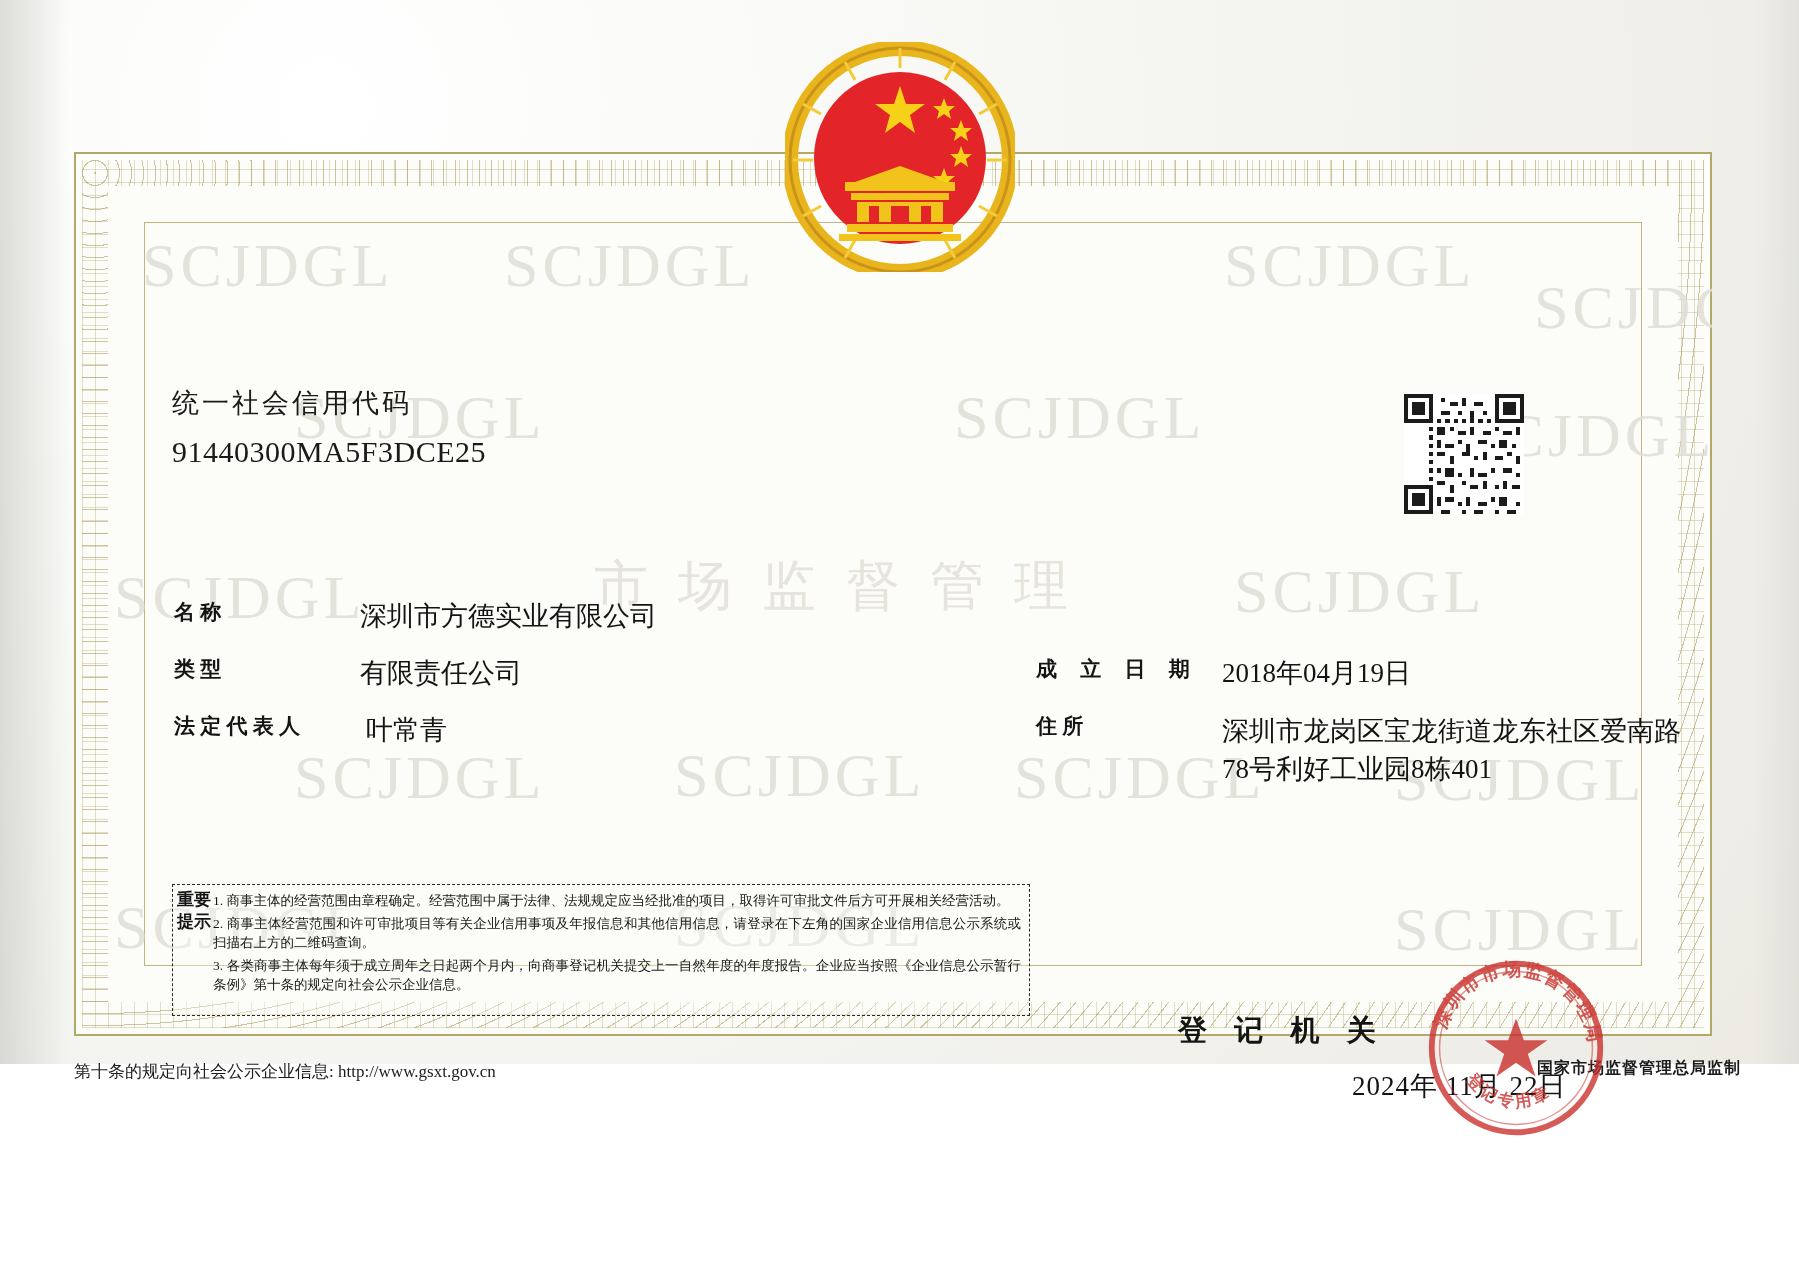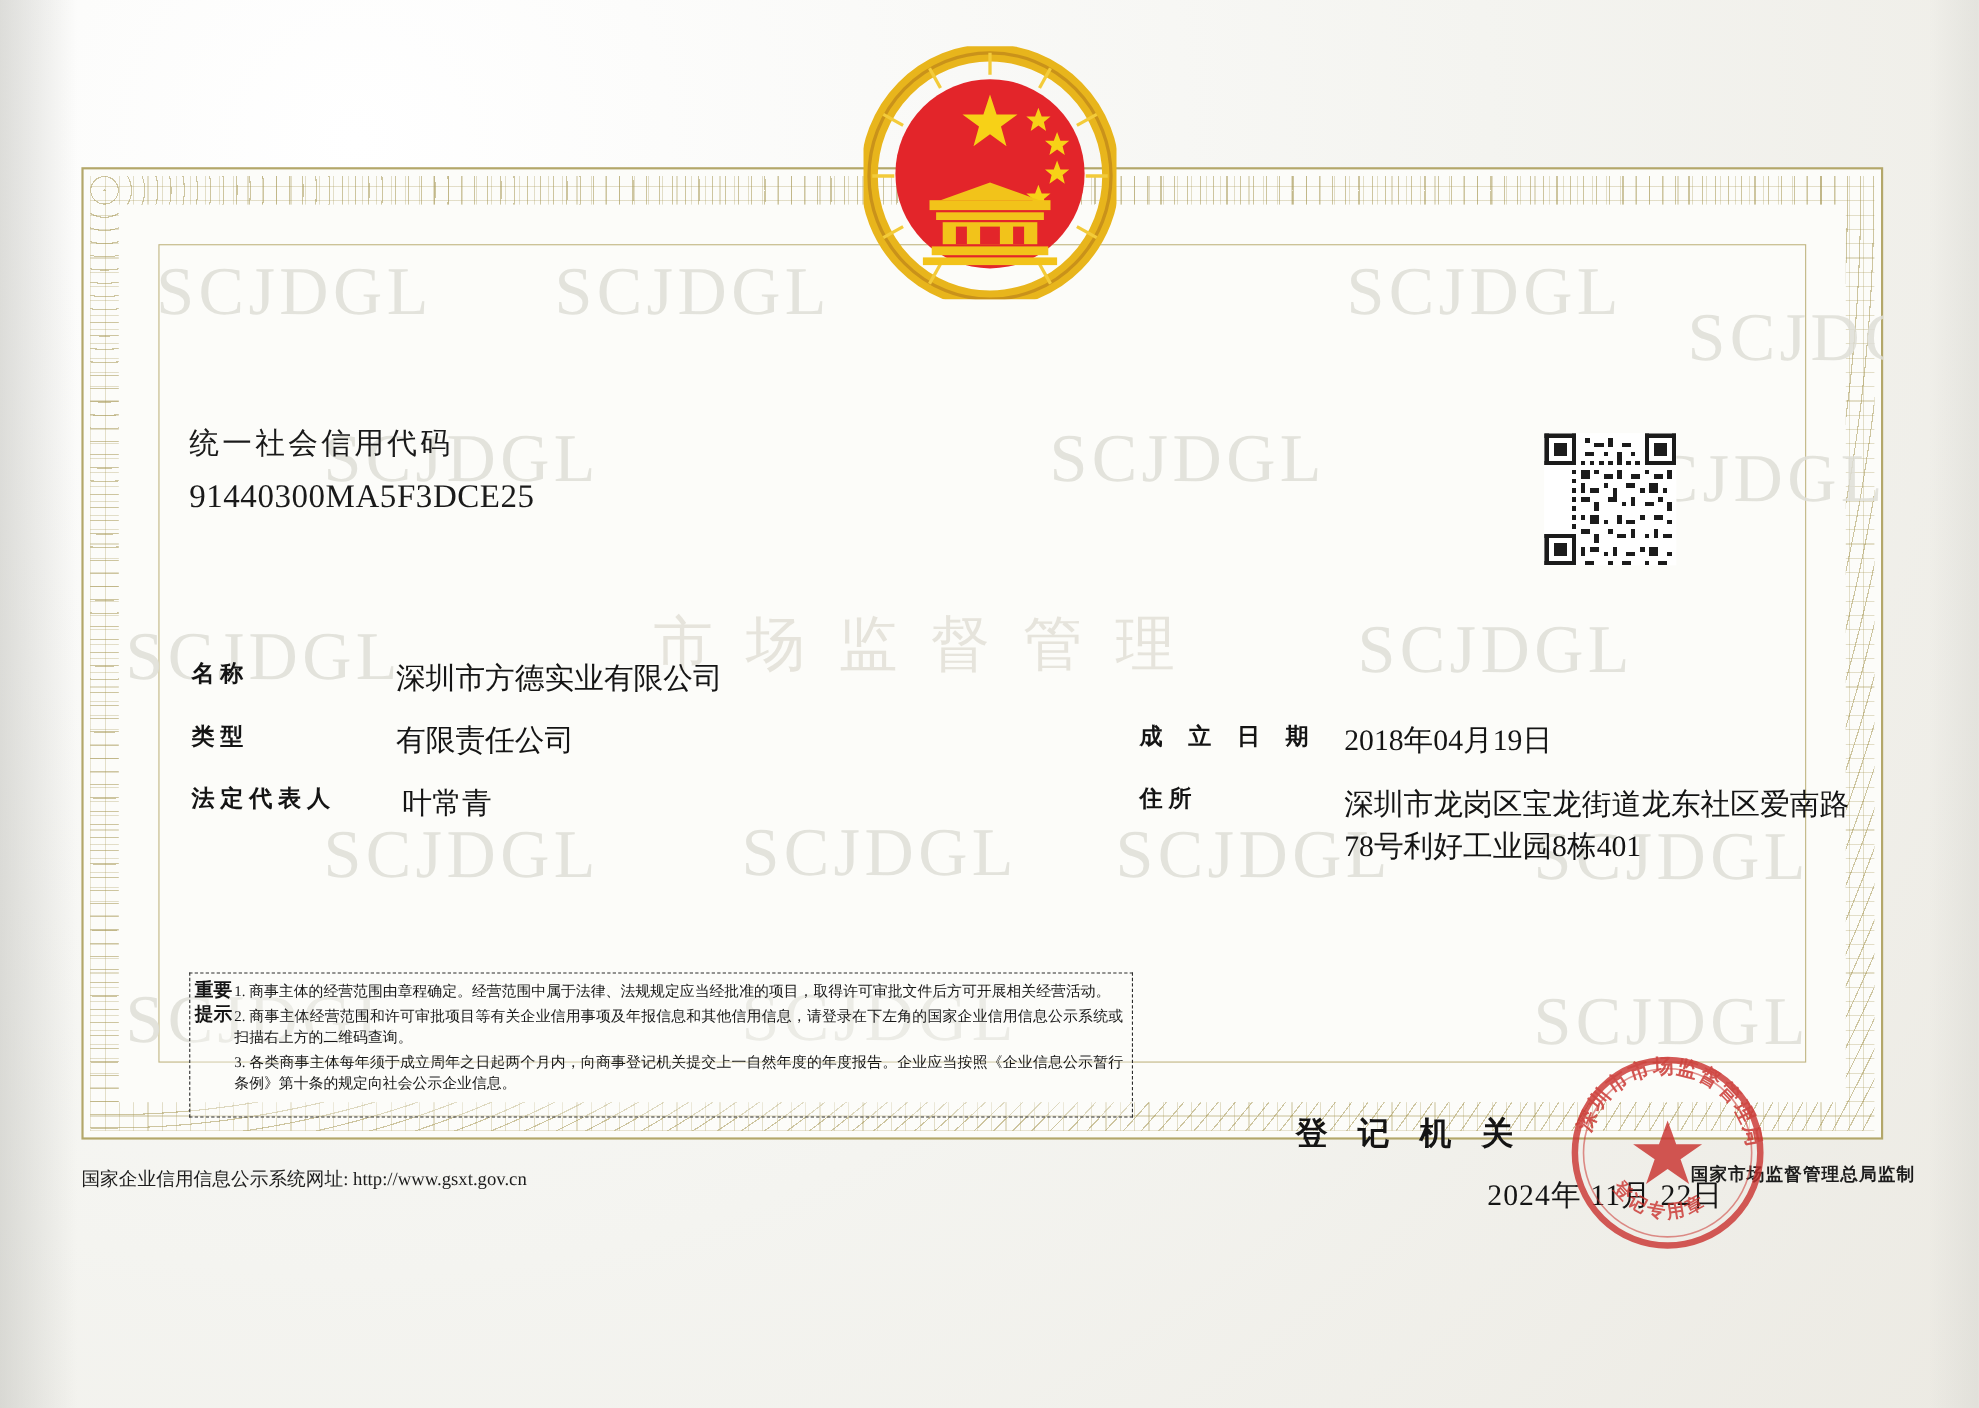--- a/index.html
+++ b/index.html
@@ -11,21 +11,21 @@
     width: 1799px;
     height: 1280px;
     font-family: "Liberation Serif", serif;
     overflow: hidden;
   }
 
   
   .page {
     position: relative;
     width: 1799px;
-    height: 1280px;
+    height: 1064px;
     background: #fdfdfb;
     background-image:
       radial-gradient(circle at 18% 10%, #ffffff 0%, #f4f4f0 55%, #eceae3 100%);
   }
 
   
   .page::before {
     content: "";
     position: absolute;
     left: 0; top: 0;
@@ -515,16 +515,16 @@
       <text font-family="Liberation Serif, serif" font-size="19" font-weight="bold" fill="#c9302c" opacity="0.92" letter-spacing="2">
         <textPath href="#sealArcTop" startOffset="8%">深圳市市场监督管理局</textPath>
       </text>
 
       <text font-family="Liberation Serif, serif" font-size="17" font-weight="bold" fill="#c9302c" opacity="0.9" letter-spacing="3">
         <textPath href="#sealArcBottom" startOffset="18%">登记专用章</textPath>
       </text>
     </svg>
   </div>
 
-  <div class="footer-left">国家企业信用信息公示系统网址: http://www.gsxt.gov.cn</div>
+  <div class="footer-left">第十条的规定向社会公示企业信息: http://www.gsxt.gov.cn</div>
   <div class="footer-right">国家市场监督管理总局监制</div>
 
 </div>
 
 </body></html>

